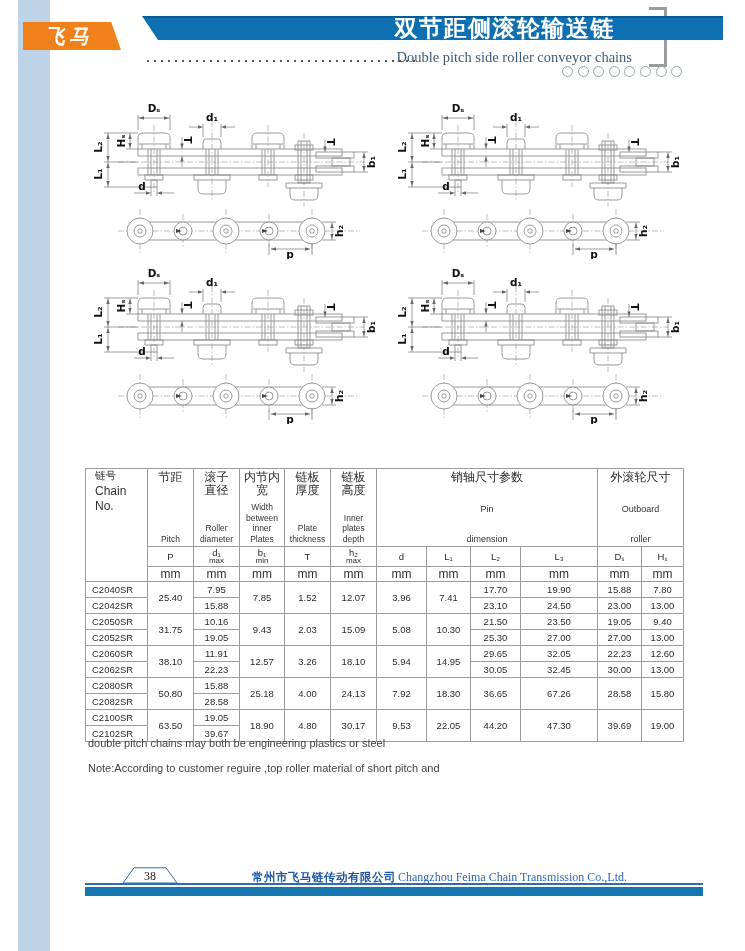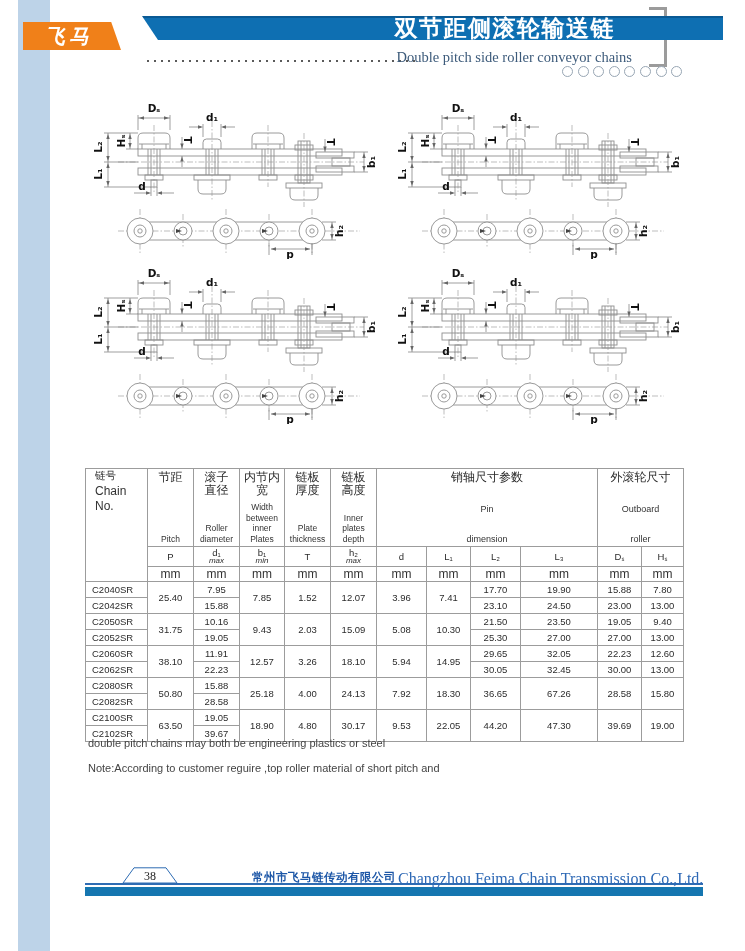--- a/index.html
+++ b/index.html
@@ -32,35 +32,35 @@
   th,td{border:1px solid var(--c-table_border,#9c9c9c);padding:0;font-weight:normal;text-align:center;vertical-align:middle;}
   .hd-main{height:77px;}
   .hd-main th{vertical-align:top;}
   .colhead{display:flex;flex-direction:column;justify-content:space-between;align-items:center;height:73px;padding:2px 0;}
   .cn{font-size:12px;white-space:pre-line;line-height:13px;}
   .en{font-size:8.5px;white-space:pre-line;line-height:10.5px;color:#333;}
   .chaincol{display:flex;flex-direction:column;justify-content:center;align-items:flex-start;height:100%;padding-left:9px;gap:4px;box-sizing:border-box;}
   .chaincol .cn{font-size:10.5px;}
   .chaincol .en{font-size:12px;}
   .sym-row td{height:19px;font-size:9.5px;line-height:9px;}
-  .sym-sub{font-size:8px;display:block;line-height:8px;font-style:italic;}
+  .sym-sub{font-size:8px;display:block;line-height:8px;}
   .mm-row td{height:14px;font-size:12px;color:#333;}
   tbody td{height:15px;font-size:9.5px;}
   tbody td.chain-cell{text-align:left;padding-left:6px;}
   
   .notes{position:absolute;left:88px;top:737px;font-size:11px;color:#333;}
   .notes .n-cn{margin-bottom:12px;letter-spacing:.5px;}
   .notes .n-en{margin-bottom:13px;color:#444;}
   
   .footer-line{position:absolute;left:85px;top:883px;width:618px;height:1.5px;background:var(--c-line,#2e6cb3);}
   .page-tab{position:absolute;left:122px;top:867px;}
   .pagenum{font-family:"Liberation Serif",serif;font-size:12px;fill:#222;}
   .footer-bar{position:absolute;left:85px;top:887px;width:618px;height:9px;background:var(--c-footer_bar,#1576b0);}
   .company-cn{position:absolute;left:252px;top:870px;font-size:11.5px;font-weight:bold;color:var(--c-company_cn,#1d57a7);font-family:"Liberation Serif",serif;letter-spacing:.5px;}
-  .company-en{position:absolute;left:398px;top:870px;font-size:16px;color:var(--c-company_en,#2d68b5);font-family:"Liberation Serif",serif;text-align:center;}
+  .company-en{position:absolute;left:398px;top:870px;font-size:12px;color:var(--c-company_en,#2d68b5);font-family:"Liberation Serif",serif;text-align:center;}
 </style>
 </head>
 <body>
 
 <div class="page">
   <div class="side-strip"></div>
   <div class="bracket"></div>
   <div class="banner">
     <span>双节距侧滚轮输送链</span>
   </div>

